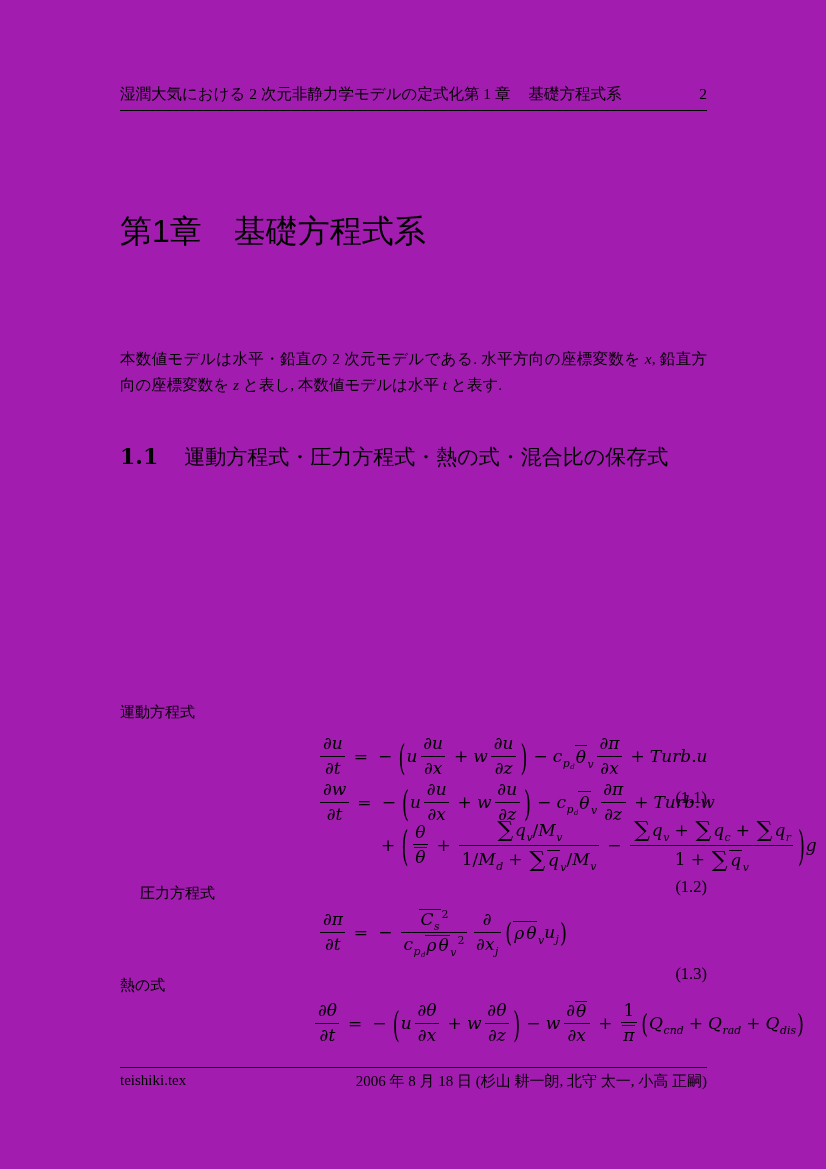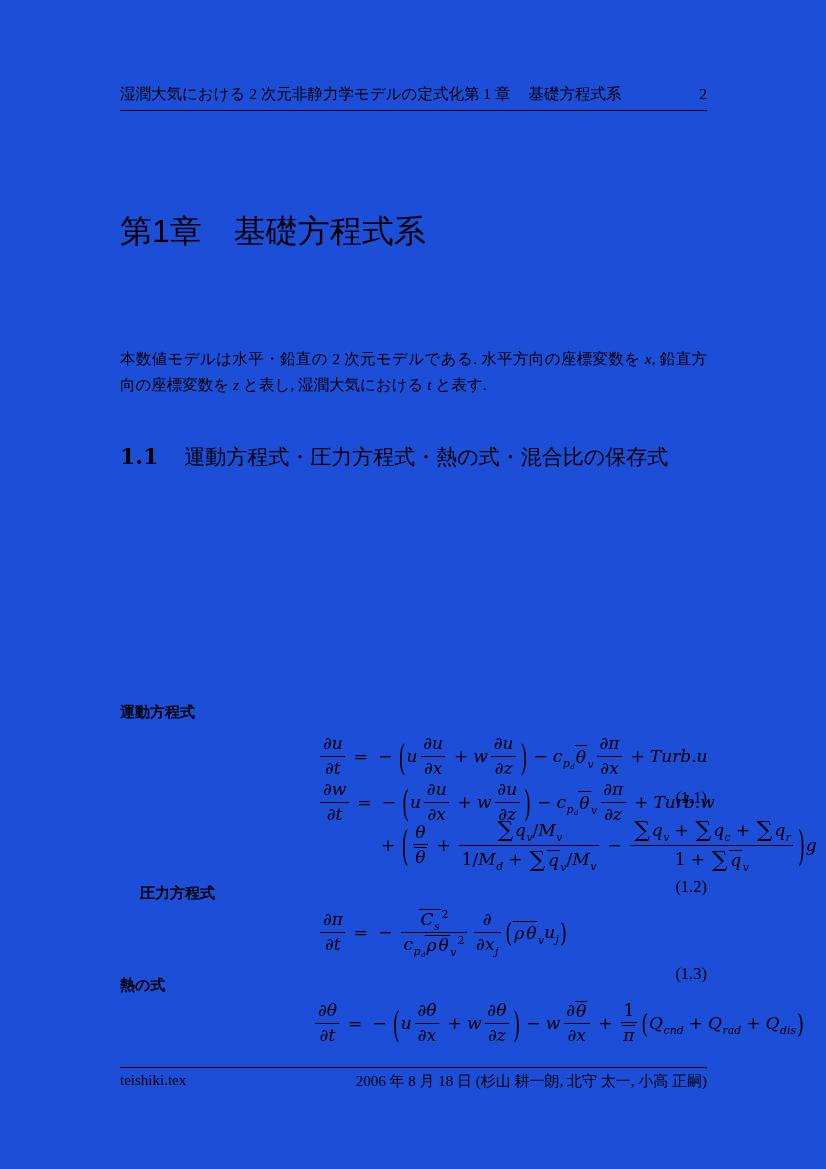--- a/index.html
+++ b/index.html
@@ -1,16 +1,16 @@
 <!DOCTYPE html>
 <html><head>
 <meta charset="utf-8">
 <style>
   html,body{margin:0;padding:0;background:#ffffff;}
-  .page{position:relative;width:826px;height:1169px;background:#1d4ed8;overflow:hidden;
+  .page{position:relative;width:826px;height:1169px;background:#a21caf;overflow:hidden;
         font-family:"Liberation Serif","DejaVu Serif",serif;color:#000;}
   .blk{position:absolute;left:120px;width:587px;}
 
   
   .header{top:84px;display:flex;align-items:baseline;font-size:15.5px;white-space:nowrap;}
   .hgap{display:inline-block;width:18px;}
   .hpage{margin-left:auto;}
   .hrule{top:110px;height:0;border-top:1px solid #000;}
 
   
@@ -23,21 +23,21 @@
   .p1{top:346px;}
   .p2{top:512px;}
   .p3{top:606px;}
 
   
   .section{top:443px;margin:0;display:flex;align-items:baseline;}
   .secnum{font-family:"DejaVu Serif","Liberation Serif",serif;font-weight:bold;font-size:22px;margin-right:26px;}
   .sectitle{font-family:"Liberation Sans","DejaVu Sans",sans-serif;font-weight:normal;font-size:21px;}
 
   
-  .eqlabel{font-family:"Liberation Sans","DejaVu Sans",sans-serif;font-weight:bold;font-size:15px;}
+  .eqlabel{font-family:"Liberation Sans","DejaVu Sans",sans-serif;font-weight:normal;font-size:15px;}
   .lbl-motion{top:703px;}
   .lbl-pressure{top:884px;margin-left:20px;}
   .lbl-heat{top:976px;}
 
   
   .eqrow{display:flex;align-items:center;box-sizing:border-box;}
   .eq11{top:729px;height:54px;padding-left:197px;}
   .eq12a{top:775px;height:54px;padding-left:197px;}
   .eq12b{top:813px;height:64px;padding-left:256px;}
   .eq13{top:903px;height:58px;padding-left:197px;}
@@ -76,21 +76,21 @@
       <span>基礎方程式系</span>
     <span class="hpage">2</span>
   </div>
   <div class="blk hrule"></div>
 
   <h1 class="blk chapter">
     <span class="chnum">第1章</span>
     <span class="chtitle">基礎方程式系</span>
   </h1>
 
-  <p class="blk para p1"><span>本数値モデルは水平・鉛直の 2 次元モデルである. 水平方向の座標変数を </span><span style="font-style: italic;">x</span><span>, 鉛直方向の座標変数を </span><span style="font-style: italic;">z</span><span> と表し, 湿潤大気における </span><span style="font-style: italic;">t</span><span> と表す.</span></p>
+  <p class="blk para p1"><span>本数値モデルは水平・鉛直の 2 次元モデルである. 水平方向の座標変数を </span><span style="font-style: italic;">x</span><span>, 鉛直方向の座標変数を </span><span style="font-style: italic;">z</span><span> と表し, 本数値モデルは水平 </span><span style="font-style: italic;">t</span><span> と表す.</span></p>
 
   <h2 class="blk section">
     <span class="secnum">1.1</span>
     <span class="sectitle">運動方程式・圧力方程式・熱の式・混合比の保存式</span>
   </h2>
 
 
   <div class="blk eqlabel lbl-motion">運動方程式</div>
   <div class="blk eqrow eq11">
       <span class="m">

